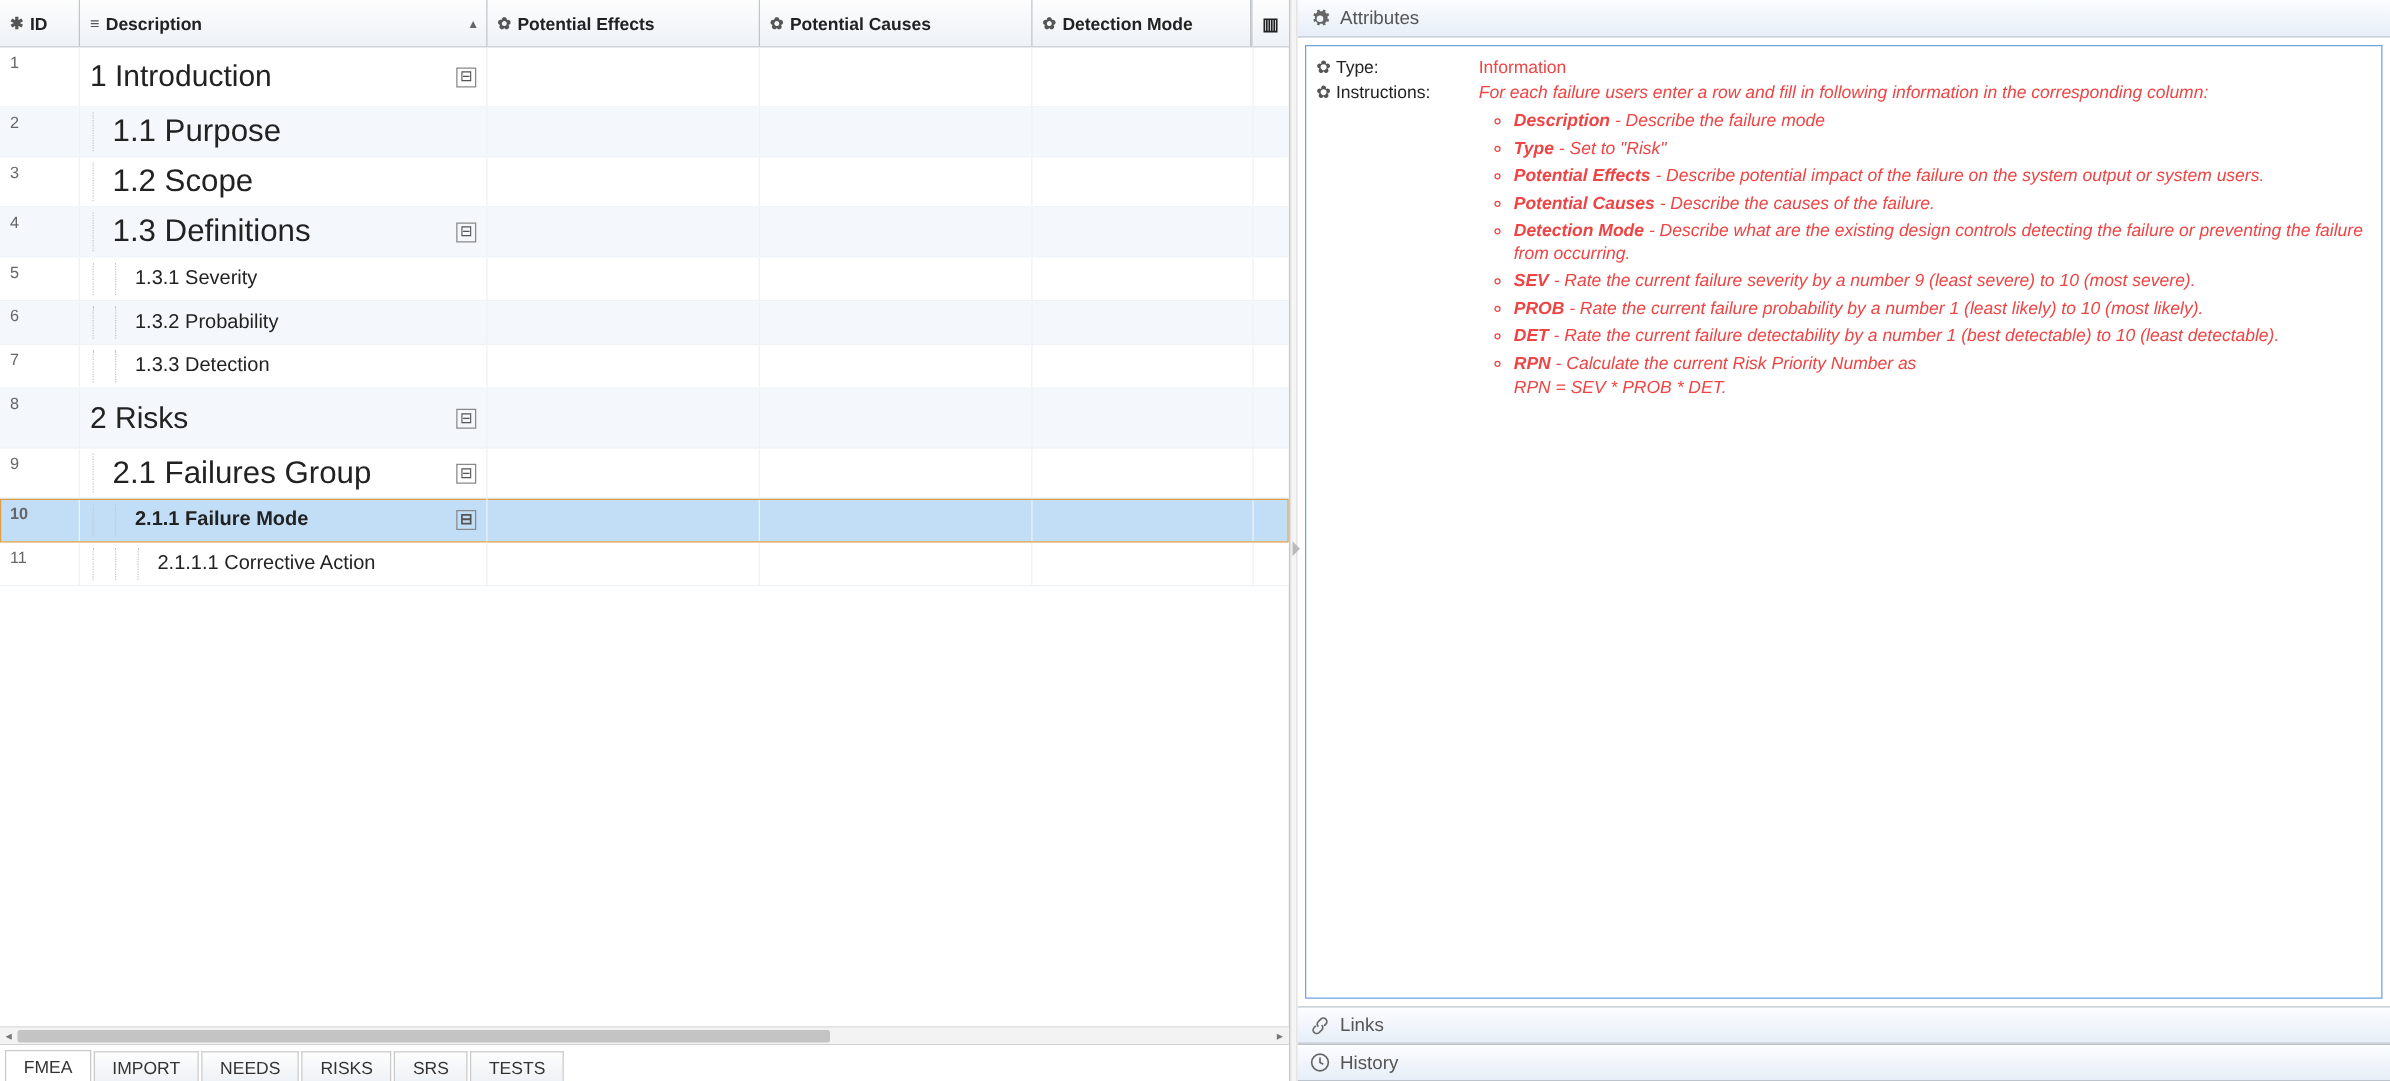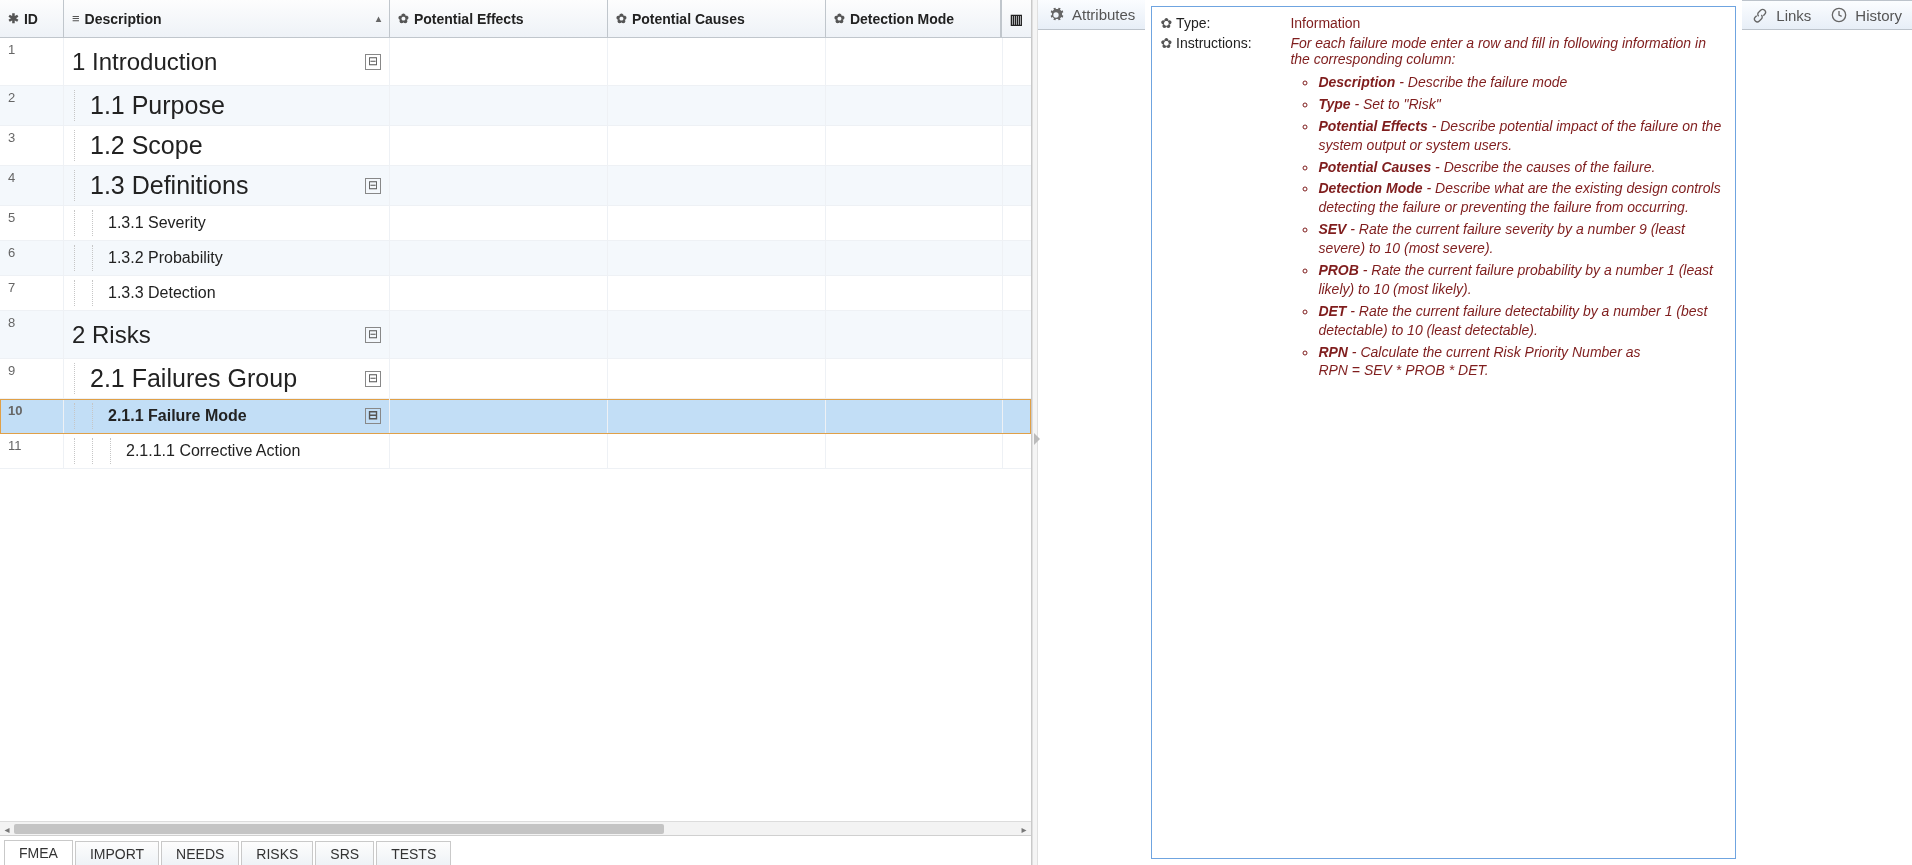--- a/index.html
+++ b/index.html
@@ -2,21 +2,21 @@
 <html><head>
 <meta charset="utf-8">
 <style>
 * { box-sizing: border-box; margin:0; padding:0; }
 html,body { height:100%; font-family: Verdana, Geneva, sans-serif; font-size:14px; color:#333; }
 body { display:flex; width:1912px; height:865px; overflow:hidden; background:#fff; }
 
 .left-panel { flex:0 0 1032px; display:flex; flex-direction:column; border-right:1px solid #c9c9c9; position:relative; }
 .splitter { flex:0 0 6px; background:#f5f5f5; border-left:1px solid #e0e0e0; border-right:1px solid #e0e0e0; cursor:col-resize; position:relative;}
 .splitter .nub { position:absolute; right:-3px; top:50%; width:0;height:0; border-left:6px solid #bbb; border-top:6px solid transparent; border-bottom:6px solid transparent;}
-.right-panel { flex:1; display:flex; flex-direction:row; }
+.right-panel { flex:1; display:flex; flex-direction:column; }
 
 
 .grid-header { display:flex; background:linear-gradient(#fdfdfd,#eef2f7); border-bottom:1px solid #c0c6cc; height:38px; font-weight:bold; color:#222; }
 .grid-header .hcell { display:flex; align-items:center; gap:5px; padding:0 8px; border-right:1px solid #c0c6cc; white-space:nowrap; }
 .grid-header .hcell:last-child { border-right:none; }
 .col-id { flex:0 0 64px; }
 .col-desc { flex:0 0 326px; }
 .col-eff { flex:0 0 218px; }
 .col-cau { flex:0 0 218px; }
 .col-det { flex:1; }
@@ -61,21 +61,21 @@
 .tab.active { background:#fff; border-bottom:1px solid #fff; font-weight:normal; }
 
 
 .acc-header { display:flex; align-items:center; gap:8px; height:30px; padding:0 10px; background:linear-gradient(#fbfdff,#e7eef7); border:1px solid #bcc3cb; border-left:none; border-right:none; color:#555; font-size:15px; cursor:pointer;}
 .acc-header.top { border-top:none; }
 .acc-header svg { width:16px; height:16px; fill:#666; }
 .attributes-body { flex:1; margin:6px; border:1px solid #6fa4e0; background:#fff; padding:8px 8px 8px 8px; overflow:auto; font-size:14px; }
 .attr-row { display:flex; margin-bottom:4px; }
 .attr-label { flex:0 0 130px; display:flex; align-items:flex-start; gap:4px; color:#222; }
 .attr-label .gear { color:#555; }
-.attr-value { flex:1; color:#7f1d1d; }
+.attr-value { flex:1; color:#ef4444; }
 .attr-value em, .instructions { font-style:italic; }
 .instructions ul { list-style:circle; margin:6px 0 0 28px; }
 .instructions li { margin-bottom:3px; line-height:1.35; }
 .instructions b { font-weight:bold; }
 
 .icon { display:inline-block; }
 </style>
 </head>
 <body>
 
@@ -295,21 +295,21 @@
         <span>Type:</span>
       </div>
       <div class="attr-value">Information</div>
     </div>
     <div class="attr-row">
       <div class="attr-label">
         <span class="gear">✿</span>
         <span>Instructions:</span>
       </div>
       <div class="attr-value instructions">
-        <span>For each failure mode enter a row and fill in following information in the corresponding column:</span>
+        <span>For each failure users enter a row and fill in following information in the corresponding column:</span>
         <ul id="instr-list">
             <li><b>Description</b><span> - Describe the failure mode</span></li>
             <li><b>Type</b><span> - Set to "Risk"</span></li>
             <li><b>Potential Effects</b><span> - Describe potential impact of the failure on the system output or system users.</span></li>
             <li><b>Potential Causes</b><span> - Describe the causes of the failure.</span></li>
             <li><b>Detection Mode</b><span> - Describe what are the existing design controls detecting the failure or preventing the failure from occurring.</span></li>
             <li><b>SEV</b><span> - Rate the current failure severity by a number 9 (least severe) to 10 (most severe).</span></li>
             <li><b>PROB</b><span> - Rate the current failure probability by a number 1 (least likely) to 10 (most likely).</span></li>
             <li><b>DET</b><span> - Rate the current failure detectability by a number 1 (best detectable) to 10 (least detectable).</span></li>
             <li><b>RPN</b><span> - Calculate the current Risk Priority Number as</span><br><span>RPN = SEV * PROB * DET.</span></li>

